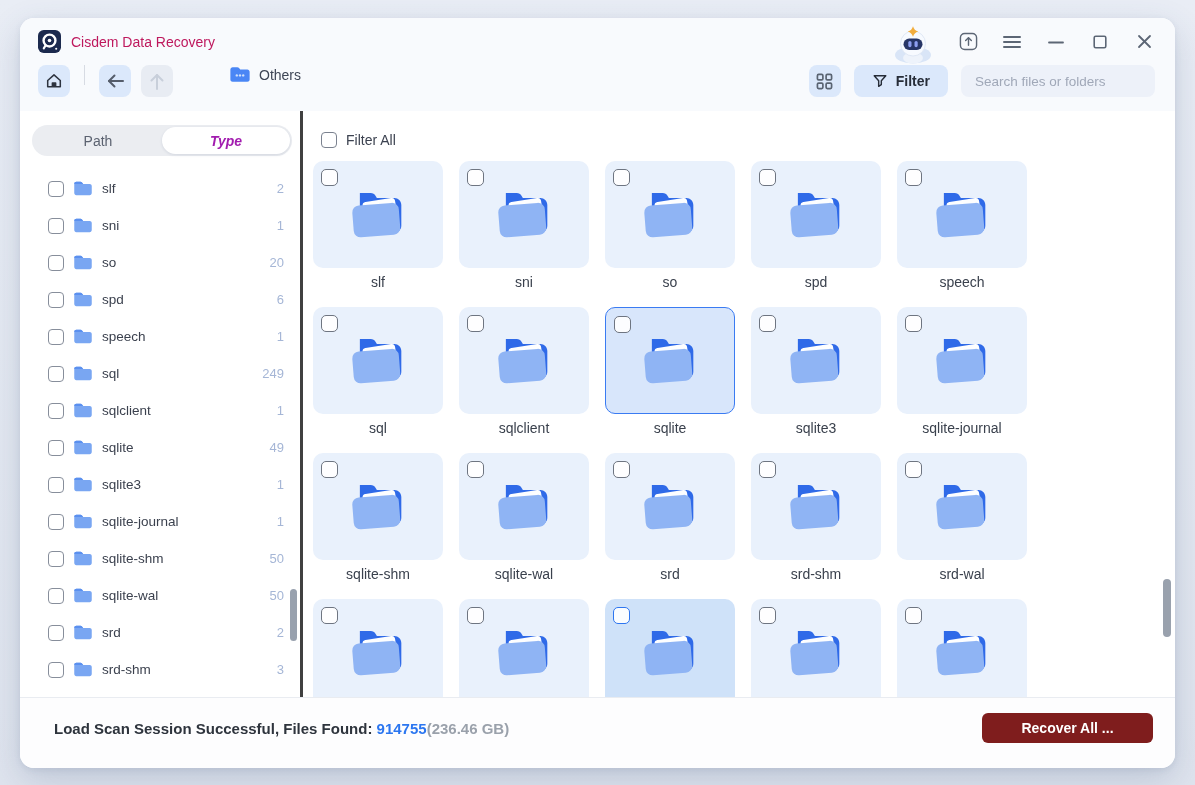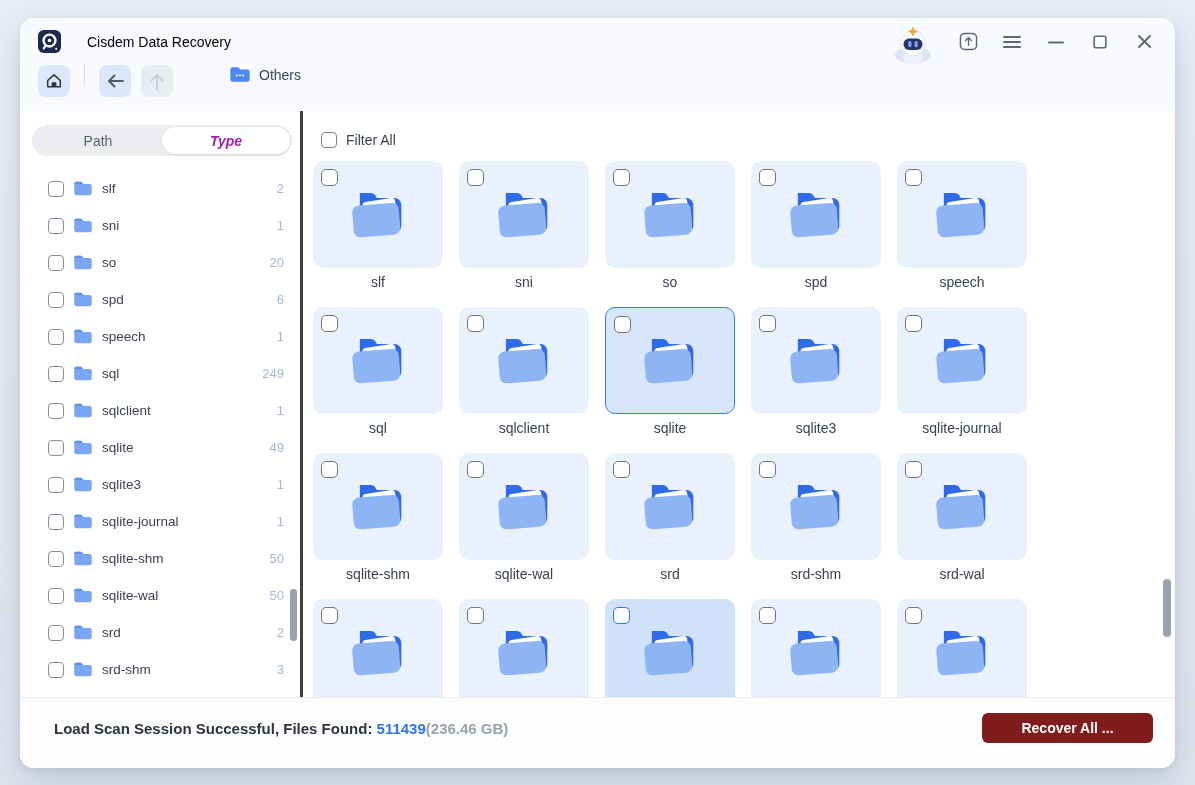--- a/index.html
+++ b/index.html
@@ -8,21 +8,21 @@
 
   .window { position:absolute; left:20px; top:18px; width:1155px; height:750px;
             background:#fff; border-radius:14px; overflow:hidden;
             box-shadow:0 12px 34px rgba(56,78,120,.20), 0 2px 6px rgba(56,78,120,.10);
             display:flex; flex-direction:column; }
 
   
   .top-region { background:#f8fafd; }
   .titlebar { height:47px; display:flex; align-items:center; padding:0 20px 0 18px; }
   .logo { width:23px; height:23px; flex:0 0 auto; }
-  .app-title { margin-left:26px; font-size:14px; color:#000000; font-weight:500; }
+  .app-title { margin-left:10px; font-size:14px; color:#be185d; font-weight:500; }
   .title-right { margin-left:auto; display:flex; align-items:center; gap:22px; color:#5c6675; }
   .mascot { width:44px; height:40px; margin-top:6px; }
   .winbtn { display:flex; align-items:center; justify-content:center; width:22px; height:22px; cursor:default; }
 
   
   .toolbar { height:46px; display:flex; align-items:flex-start; padding:0 20px 6px 18px; gap:10px; }
   .tool-btn { width:32px; height:32px; border-radius:8px; background:#dbe8fb;
               display:flex; align-items:center; justify-content:center; }
   .tool-btn.disabled { background:#e8ecf3; }
   .tb-divider { width:1px; height:20px; background:#d7dbe3; margin:0 4px; }
@@ -163,20 +163,43 @@
       <span class="breadcrumb">
         <svg width="22" height="19" viewBox="0 0 24 20">
           <path d="M1.5 4.5c0-1.4 1.1-2.5 2.5-2.5h5c.8 0 1.5.4 2 1l1.2 1.5H20c1.4 0 2.5 1.1 2.5 2.5v8.5c0 1.4-1.1 2.5-2.5 2.5H4c-1.4 0-2.5-1.1-2.5-2.5z" fill="#4a86f5"></path>
           <circle cx="8.5" cy="11" r="1.3" fill="#cfe0fb"></circle>
             <circle cx="12" cy="11" r="1.3" fill="#cfe0fb"></circle>
             <circle cx="15.5" cy="11" r="1.3" fill="#cfe0fb"></circle>
         </svg>
         <span class="crumb-label">Others</span>
       </span>
 
+      <div class="toolbar-right">
+        <span class="tool-btn">
+          <svg width="17" height="17" viewBox="0 0 18 18" fill="none" stroke="#5a6472" stroke-width="1.8">
+            <rect x="1.5" y="1.5" width="5.8" height="5.8" rx="1.3"></rect>
+              <rect x="10.7" y="1.5" width="5.8" height="5.8" rx="1.3"></rect>
+            <rect x="1.5" y="10.7" width="5.8" height="5.8" rx="1.3"></rect>
+              <rect x="10.7" y="10.7" width="5.8" height="5.8" rx="1.3"></rect>
+          </svg>
+        </span>
+        <button class="filter-btn" style="border:none;cursor:default;">
+          <svg width="16" height="16" viewBox="0 0 18 18" fill="none" stroke="#272d38" stroke-width="1.6" stroke-linejoin="round">
+            <path d="M2.5 3 h13 l-5 5.8 v4.4 l-3 1.8 v-6.2 z"></path>
+          </svg>
+          <span>Filter</span>
+        </button>
+        <div class="searchbox">
+          <input type="text" placeholder="Search files or folders" style="">
+          <svg width="16" height="16" viewBox="0 0 18 18" fill="none" stroke="#7d8594" stroke-width="1.7" stroke-linecap="round">
+            <circle cx="8" cy="8" r="5.5"></circle>
+              <line x1="12.5" y1="12.5" x2="16" y2="16"></line>
+          </svg>
+        </div>
+      </div>
     </div>
   </div>
 
   <div class="body-row">
 
     <div class="sidebar">
       <div class="segmented">
         <span class="seg">Path</span>
         <span class="seg active">Type</span>
       </div>
@@ -569,17 +592,17 @@
     </div>
 
   </div>
 </div>
       <span class="main-scroll"></span>
     </div>
   </div>
 
   <div class="statusbar">
     <span class="status-text">
-      <span>Load Scan Session Successful, Files Found: </span><span class="status-num">511439</span><span class="status-size">(236.46 GB)</span>
+      <span>Load Scan Session Successful, Files Found: </span><span class="status-num">914755</span><span class="status-size">(236.46 GB)</span>
     </span>
     <button class="recover-btn">Recover All ...</button>
   </div>
 </div>
 
 </body></html>

